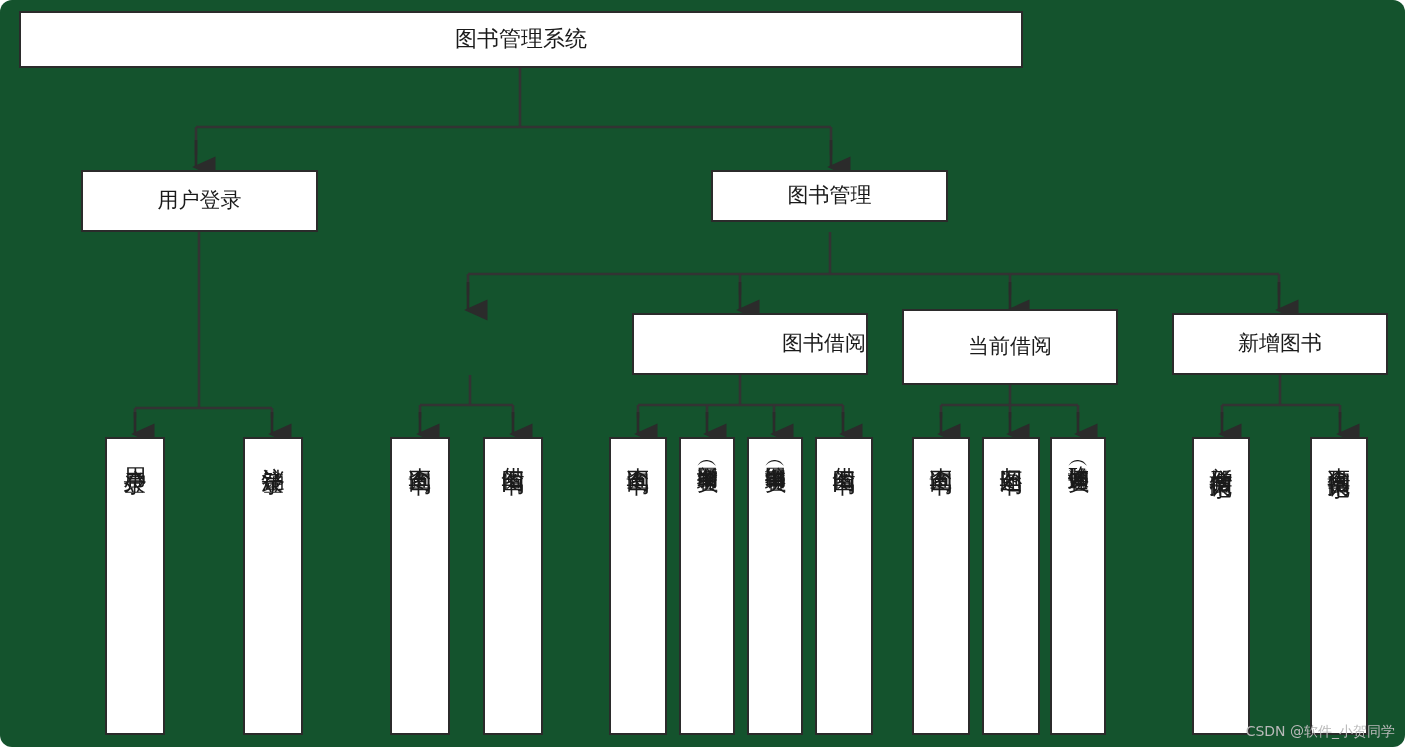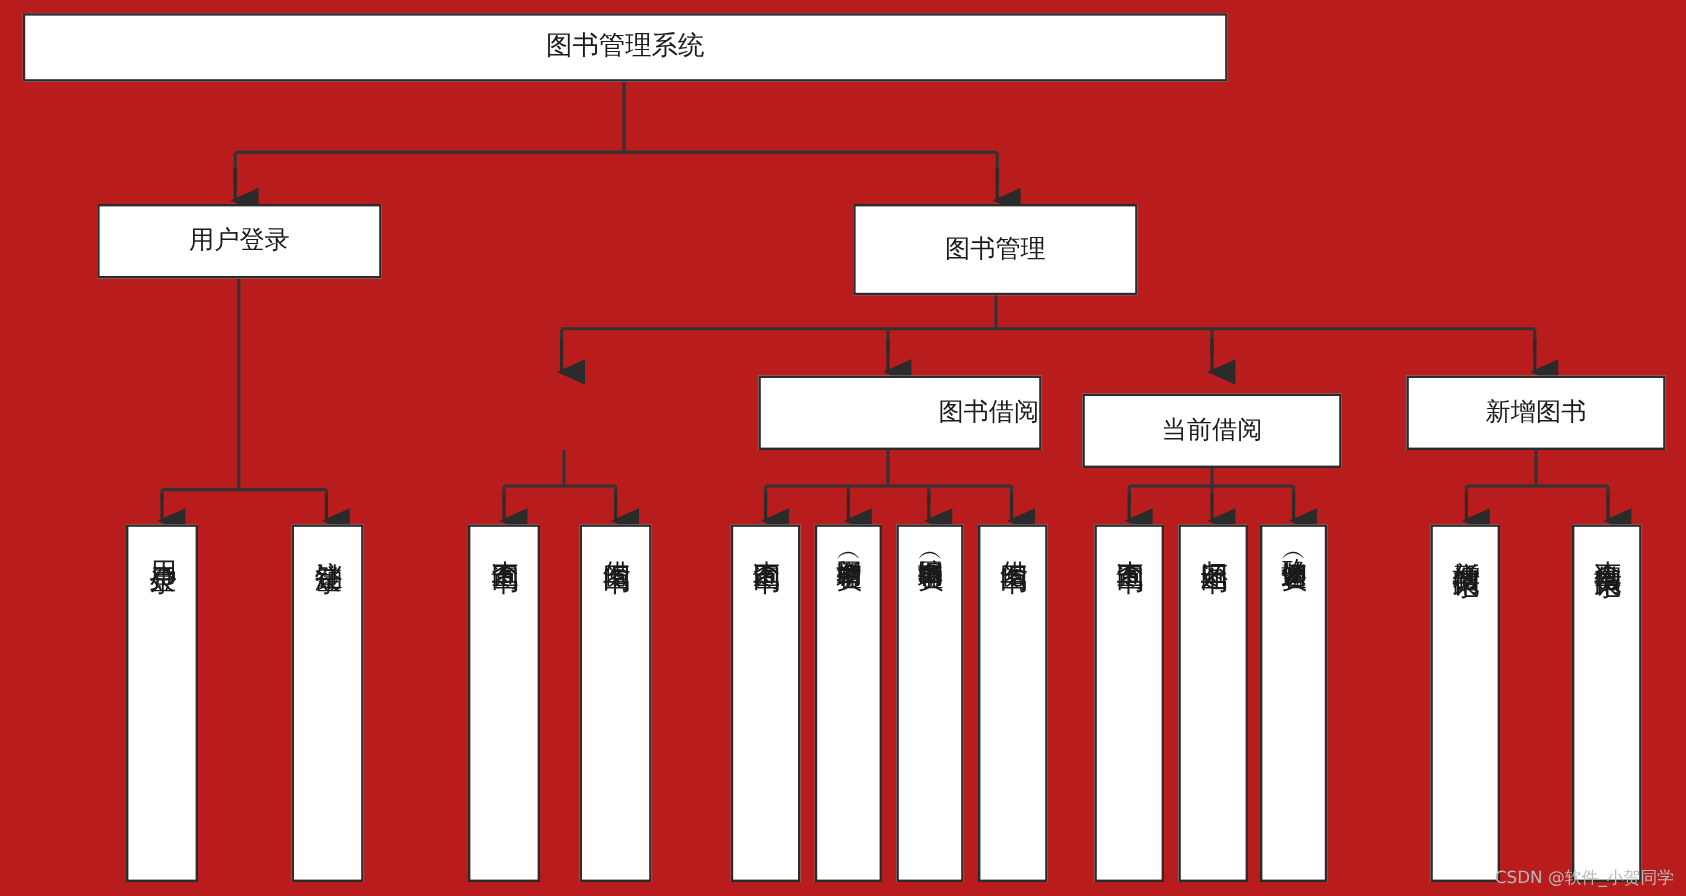--- a/index.html
+++ b/index.html
@@ -1,21 +1,21 @@
 <!DOCTYPE html>
 <html><head>
 <meta charset="utf-8">
 <title>图书管理系统 功能结构图</title>
 <style>
   html,body{margin:0;padding:0;background:#ffffff;}
   body{
     font-family:"DejaVu Sans","Liberation Sans",sans-serif;
     width:1405px;height:747px;overflow:hidden;
   }
-  #diagram{position:relative;width:1405px;height:747px;background:#b91c1c;}
+  #diagram{position:relative;width:1405px;height:747px;background:#14532d;border-radius:12px;}
   svg#wires{position:absolute;left:0;top:0;width:1405px;height:747px;}
 
   .node{
     position:absolute;
     box-sizing:border-box;
     background:#ffffff;
     border:2px solid #2b2b2b;
     display:flex;
     align-items:center;
     justify-content:center;
@@ -135,28 +135,28 @@
     </g>
   </svg>
 
   <div class="node root h-node" style="left:19px;top:11px;width:1004px;height:57px;">
     <span class="lbl">图书管理系统</span>
   </div>
 
   <div class="node h-node" style="left:81px;top:170px;width:237px;height:62px;">
     <span class="lbl">用户登录</span>
   </div>
-  <div class="node h-node" style="left:711px;top:170px;width:237px;height:76px;">
+  <div class="node h-node" style="left:711px;top:170px;width:237px;height:52px;">
     <span class="lbl">图书管理</span>
   </div>
 
   <div class="node h-node" style="left:632px;top:313px;width:236px;height:62px;justify-content:flex-end;">
     <span class="lbl">图书借阅</span>
   </div>
-  <div class="node h-node" style="left:902px;top:328px;width:216px;height:62px;">
+  <div class="node h-node" style="left:902px;top:309px;width:216px;height:76px;">
     <span class="lbl">当前借阅</span>
   </div>
   <div class="node h-node" style="left:1172px;top:313px;width:216px;height:62px;">
     <span class="lbl">新增图书</span>
   </div>
 
   <div class="node leaf" style="left:105px;top:437px;width:60px;height:298px;">
     <span class="lbl">用户登录</span>
   </div>
   <div class="node leaf" style="left:243px;top:437px;width:60px;height:298px;">

